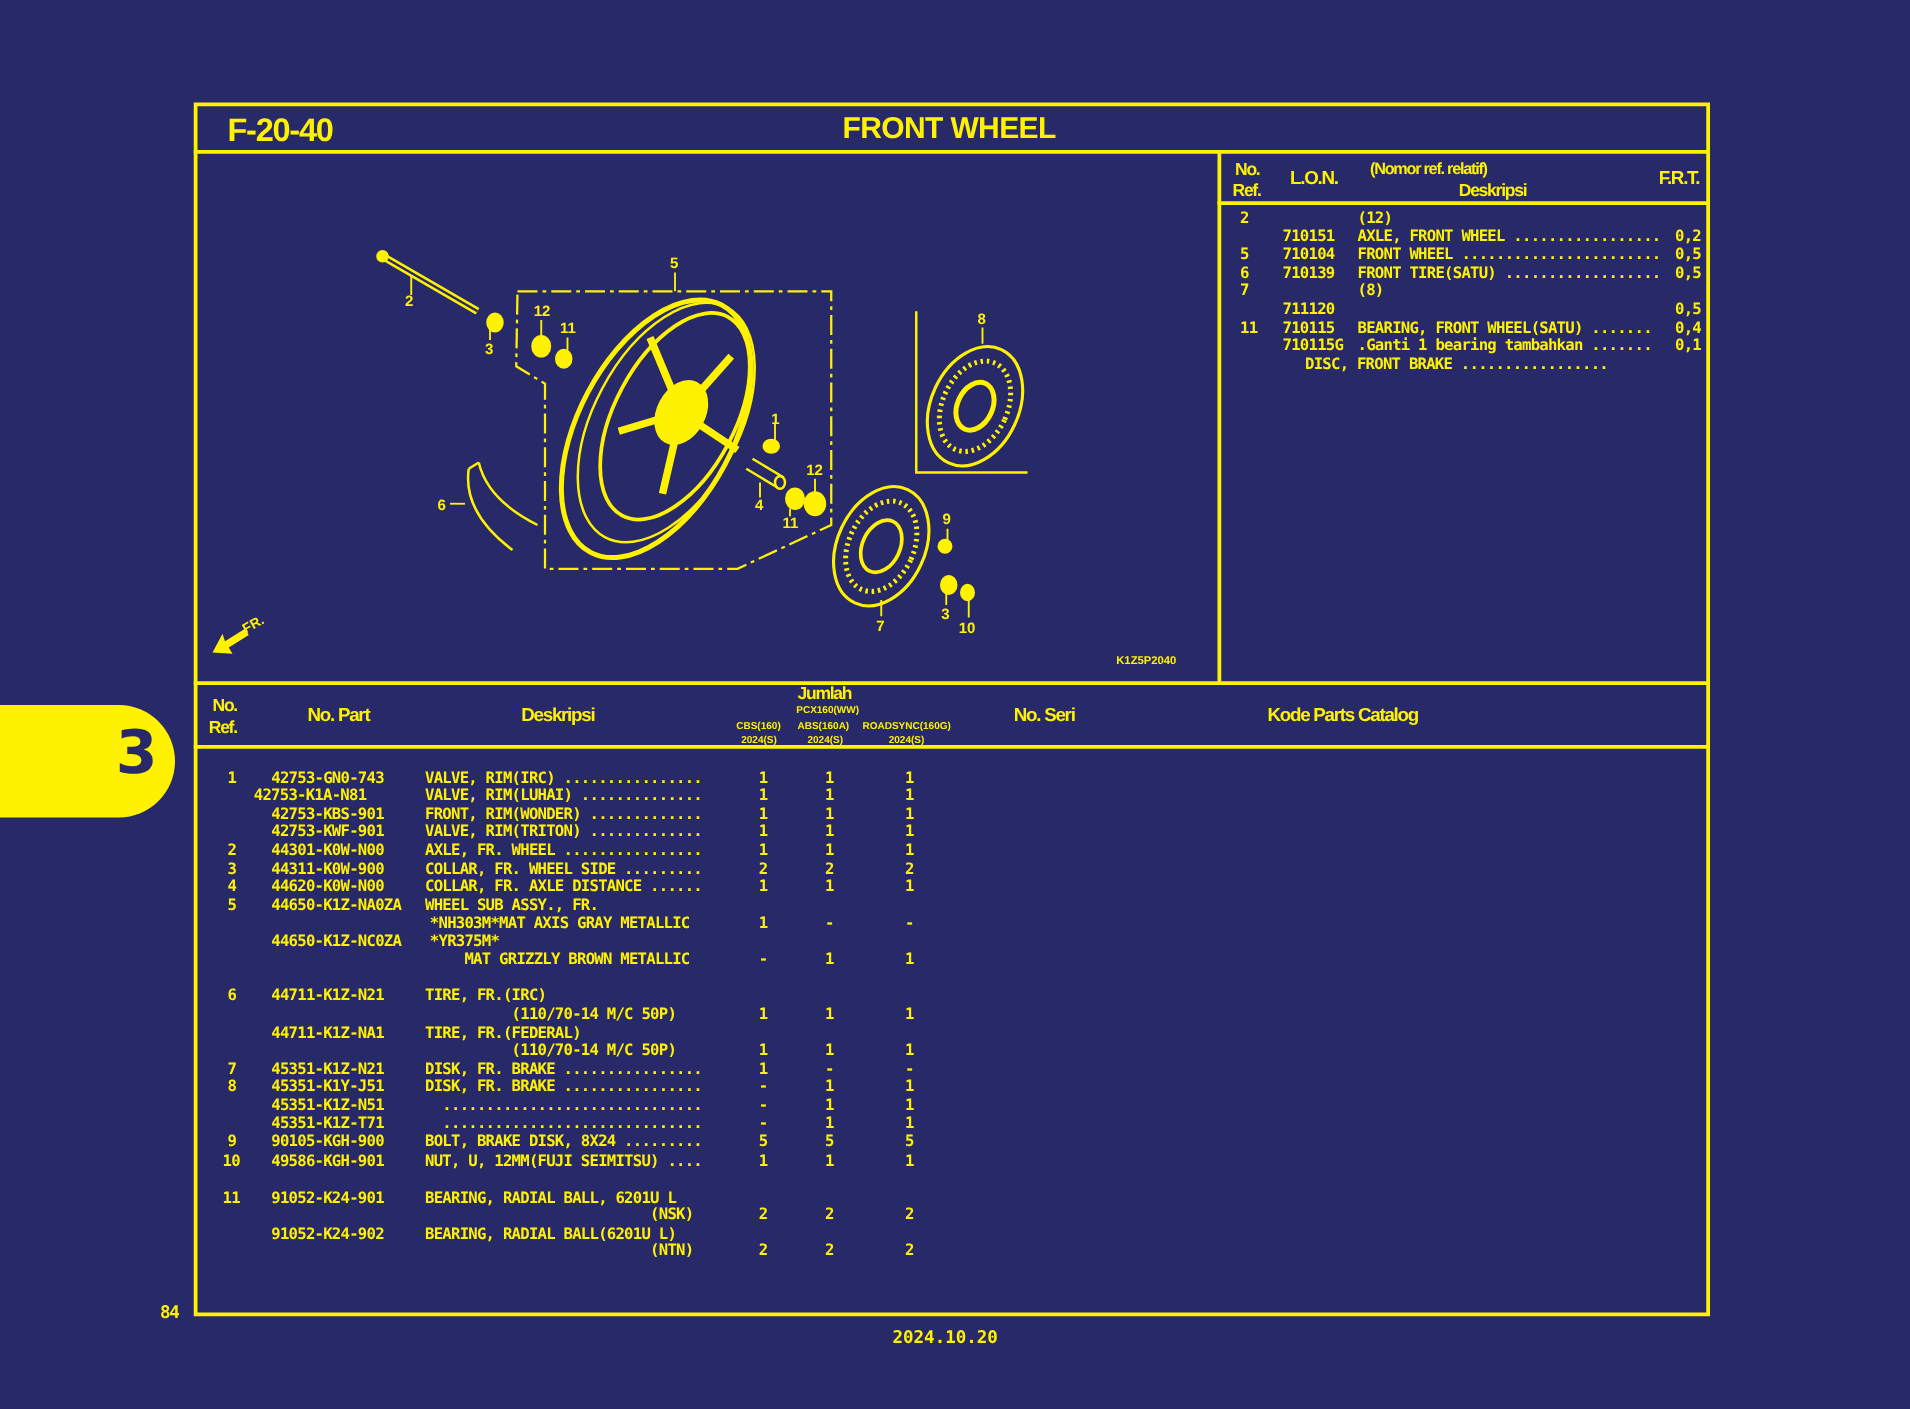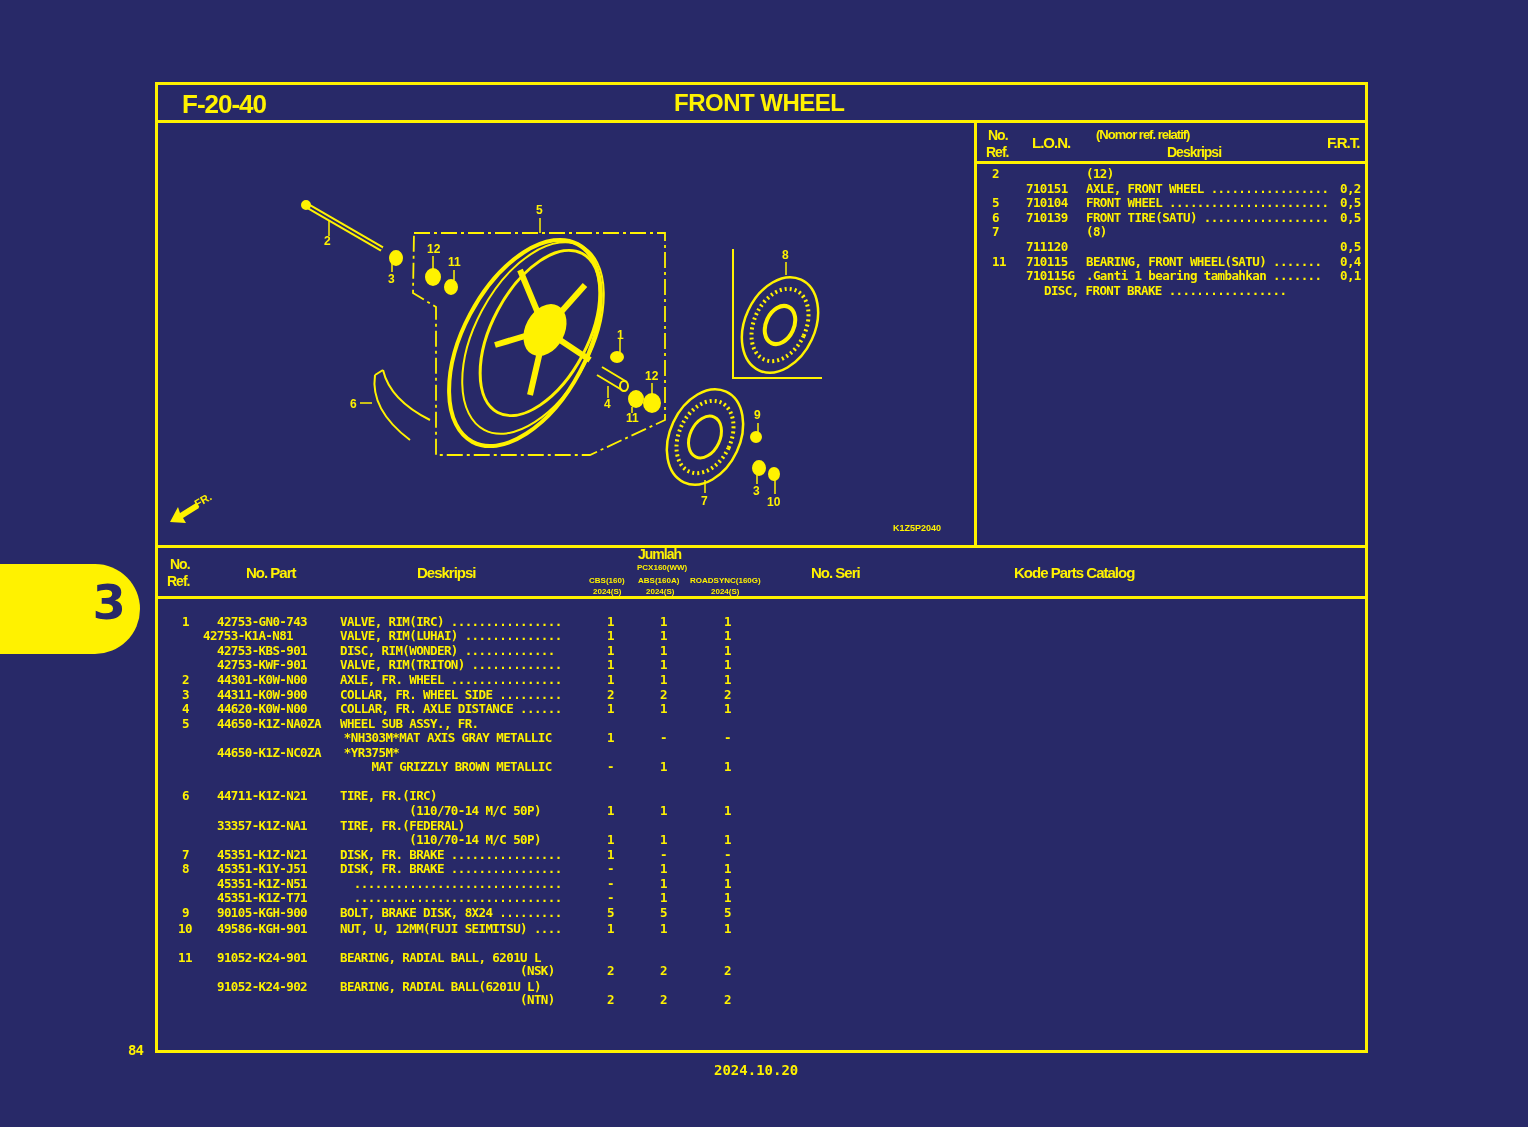--- a/index.html
+++ b/index.html
@@ -236,21 +236,21 @@
       <span class="c" style="left:182px;"></span>
       <span class="c" style="left:203px;">42753-K1A-N81</span>
       <span class="c" style="left:340px;">VALVE, RIM(LUHAI) ..............</span>
       <span class="c" style="left:607px;">1</span>
       <span class="c" style="left:660px;">1</span>
       <span class="c" style="left:724px;">1</span>
     </div>
   <div class="row" style="top:644px;">
       <span class="c" style="left:182px;"></span>
       <span class="c" style="left:217px;">42753-KBS-901</span>
-      <span class="c" style="left:340px;">DISC, RIM(WONDER) .............</span>
+      <span class="c" style="left:340px;">FRONT, RIM(WONDER) .............</span>
       <span class="c" style="left:607px;">1</span>
       <span class="c" style="left:660px;">1</span>
       <span class="c" style="left:724px;">1</span>
     </div>
   <div class="row" style="top:658px;">
       <span class="c" style="left:182px;"></span>
       <span class="c" style="left:217px;">42753-KWF-901</span>
       <span class="c" style="left:340px;">VALVE, RIM(TRITON) .............</span>
       <span class="c" style="left:607px;">1</span>
       <span class="c" style="left:660px;">1</span>
@@ -323,21 +323,21 @@
   <div class="row" style="top:804px;">
       <span class="c" style="left:182px;"></span>
       <span class="c" style="left:217px;"></span>
       <span class="c" style="left:340px;">          (110/70-14 M/C 50P)</span>
       <span class="c" style="left:607px;">1</span>
       <span class="c" style="left:660px;">1</span>
       <span class="c" style="left:724px;">1</span>
     </div>
   <div class="row" style="top:819px;">
       <span class="c" style="left:182px;"></span>
-      <span class="c" style="left:217px;">33357-K1Z-NA1</span>
+      <span class="c" style="left:217px;">44711-K1Z-NA1</span>
       <span class="c" style="left:340px;">TIRE, FR.(FEDERAL)</span>
       <span class="c" style="left:607px;"></span>
       <span class="c" style="left:660px;"></span>
       <span class="c" style="left:724px;"></span>
     </div>
   <div class="row" style="top:833px;">
       <span class="c" style="left:182px;"></span>
       <span class="c" style="left:217px;"></span>
       <span class="c" style="left:340px;">          (110/70-14 M/C 50P)</span>
       <span class="c" style="left:607px;">1</span>

